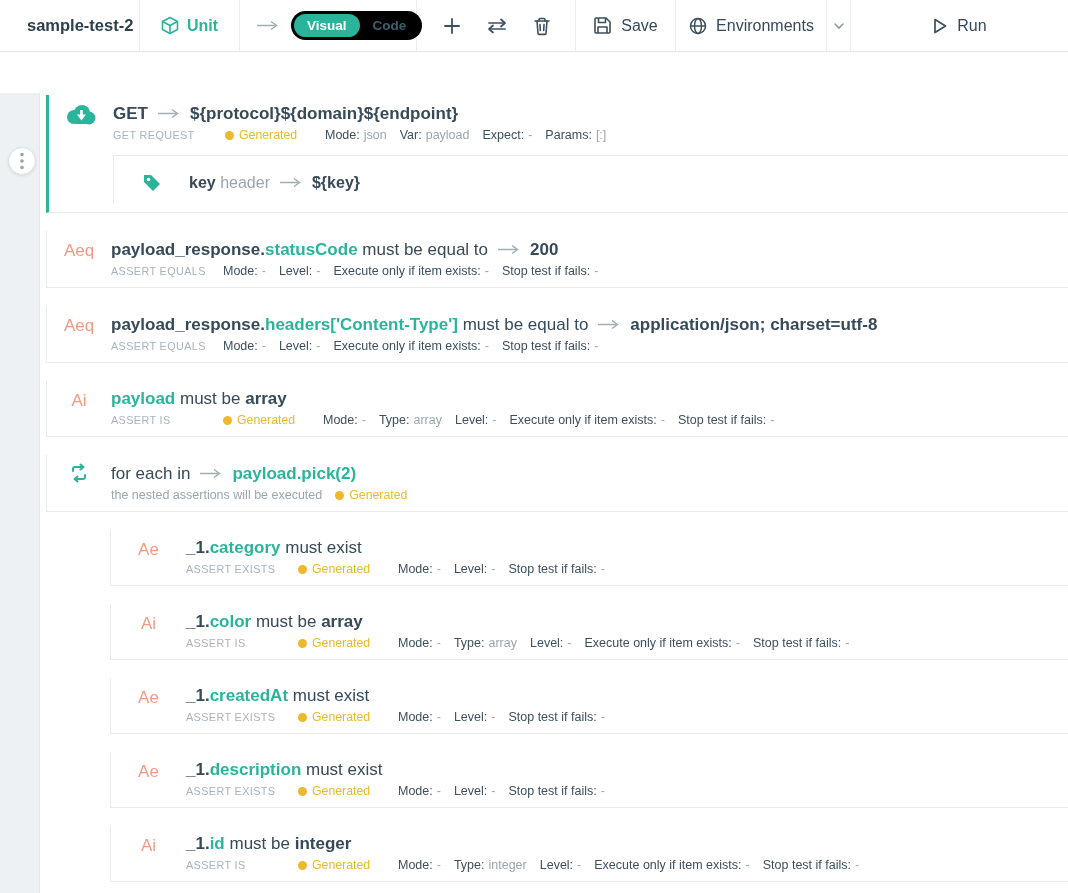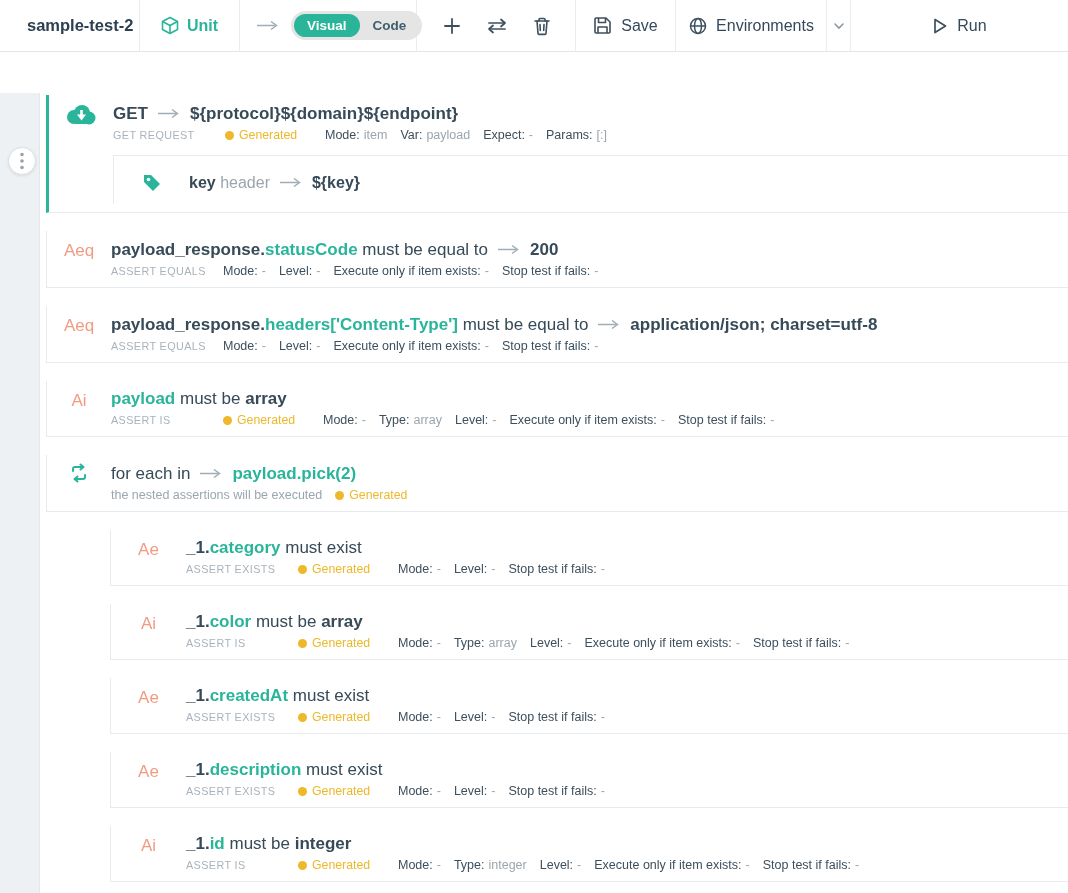--- a/index.html
+++ b/index.html
@@ -15,21 +15,21 @@
   
   .toolbar{display:flex;align-items:stretch;height:52px;border-bottom:1px solid #e2e6e9;}
   .tbg{display:flex;align-items:center;border-right:1px solid #eaedf0;}
   .tb-label{font-size:16px;font-weight:400;color:#35495a;}
   #g-title{width:140px;padding-left:27px;}
   #g-title .tname{font-size:16.5px;font-weight:700;color:#2c3f50;}
   #g-unit{width:100px;justify-content:center;}
   #g-unit button{gap:8px;justify-content:flex-end;}
   .unit-label{color:var(--teal);font-weight:600;font-size:16px;}
   #g-toggle{width:177px;padding-left:16px;gap:11px;}
-  .toggle{background:#e5e5e5;border-radius:16px;padding:3px;display:flex;}
+  .toggle{background:#000000;border-radius:16px;padding:3px;display:flex;}
   .pill{font-size:13.5px;font-weight:600;padding:4px 13px;border-radius:13px;}
   .pill-active{background:var(--teal);color:#fff;}
   .pill-idle{color:#40606e;}
   #g-actions{width:159px;justify-content:space-evenly;}
   #g-save{width:100px;justify-content:center;}
   #g-exit{width:119px;justify-content:center;}
   #g-save button,#g-exit button,#g-run button{gap:9px;}
   #g-env{width:175px;align-items:stretch;}
   .envmain{flex:1;justify-content:center;gap:8px;}
   .envchev{width:24px;justify-content:center;border-left:1px solid #eaedf0;}
@@ -220,21 +220,21 @@
             <h3 class="step-title"><span class="seg-sb">GET</span><span class="t-arrow"><svg width="24" height="11" viewBox="0 0 24 11">
                   <line x1="1" y1="5.5" x2="19" y2="5.5" stroke="#9fadb5" stroke-width="1.5"></line>
                   <path d="M15 1.5 L20.5 5.5 L15 9.5" fill="none" stroke="#9fadb5" stroke-width="1.5"></path>
                 </svg></span><span class="seg-b">${protocol}${domain}${endpoint}</span></h3>
             <div class="meta-row">
               <span class="type-label">GET REQUEST</span>
               <span class="generated">
                 <i class="dot"></i>
                 <span>Generated</span>
               </span>
-              <span class="meta-item"><span class="meta-label">Mode:</span><span class="meta-value">item</span></span>
+              <span class="meta-item"><span class="meta-label">Mode:</span><span class="meta-value">json</span></span>
               <span class="meta-item"><span class="meta-label">Var:</span><span class="meta-value">payload</span></span>
               <span class="meta-item"><span class="meta-label">Expect:</span><span class="meta-value">-</span></span>
               <span class="meta-item"><span class="meta-label">Params:</span><span class="meta-value">[:]</span></span>
             </div>
           </div>
         </div>
         <div class="request-children">
           <div class="child-row">
             <div class="badge-col">
               <span class="icon">

